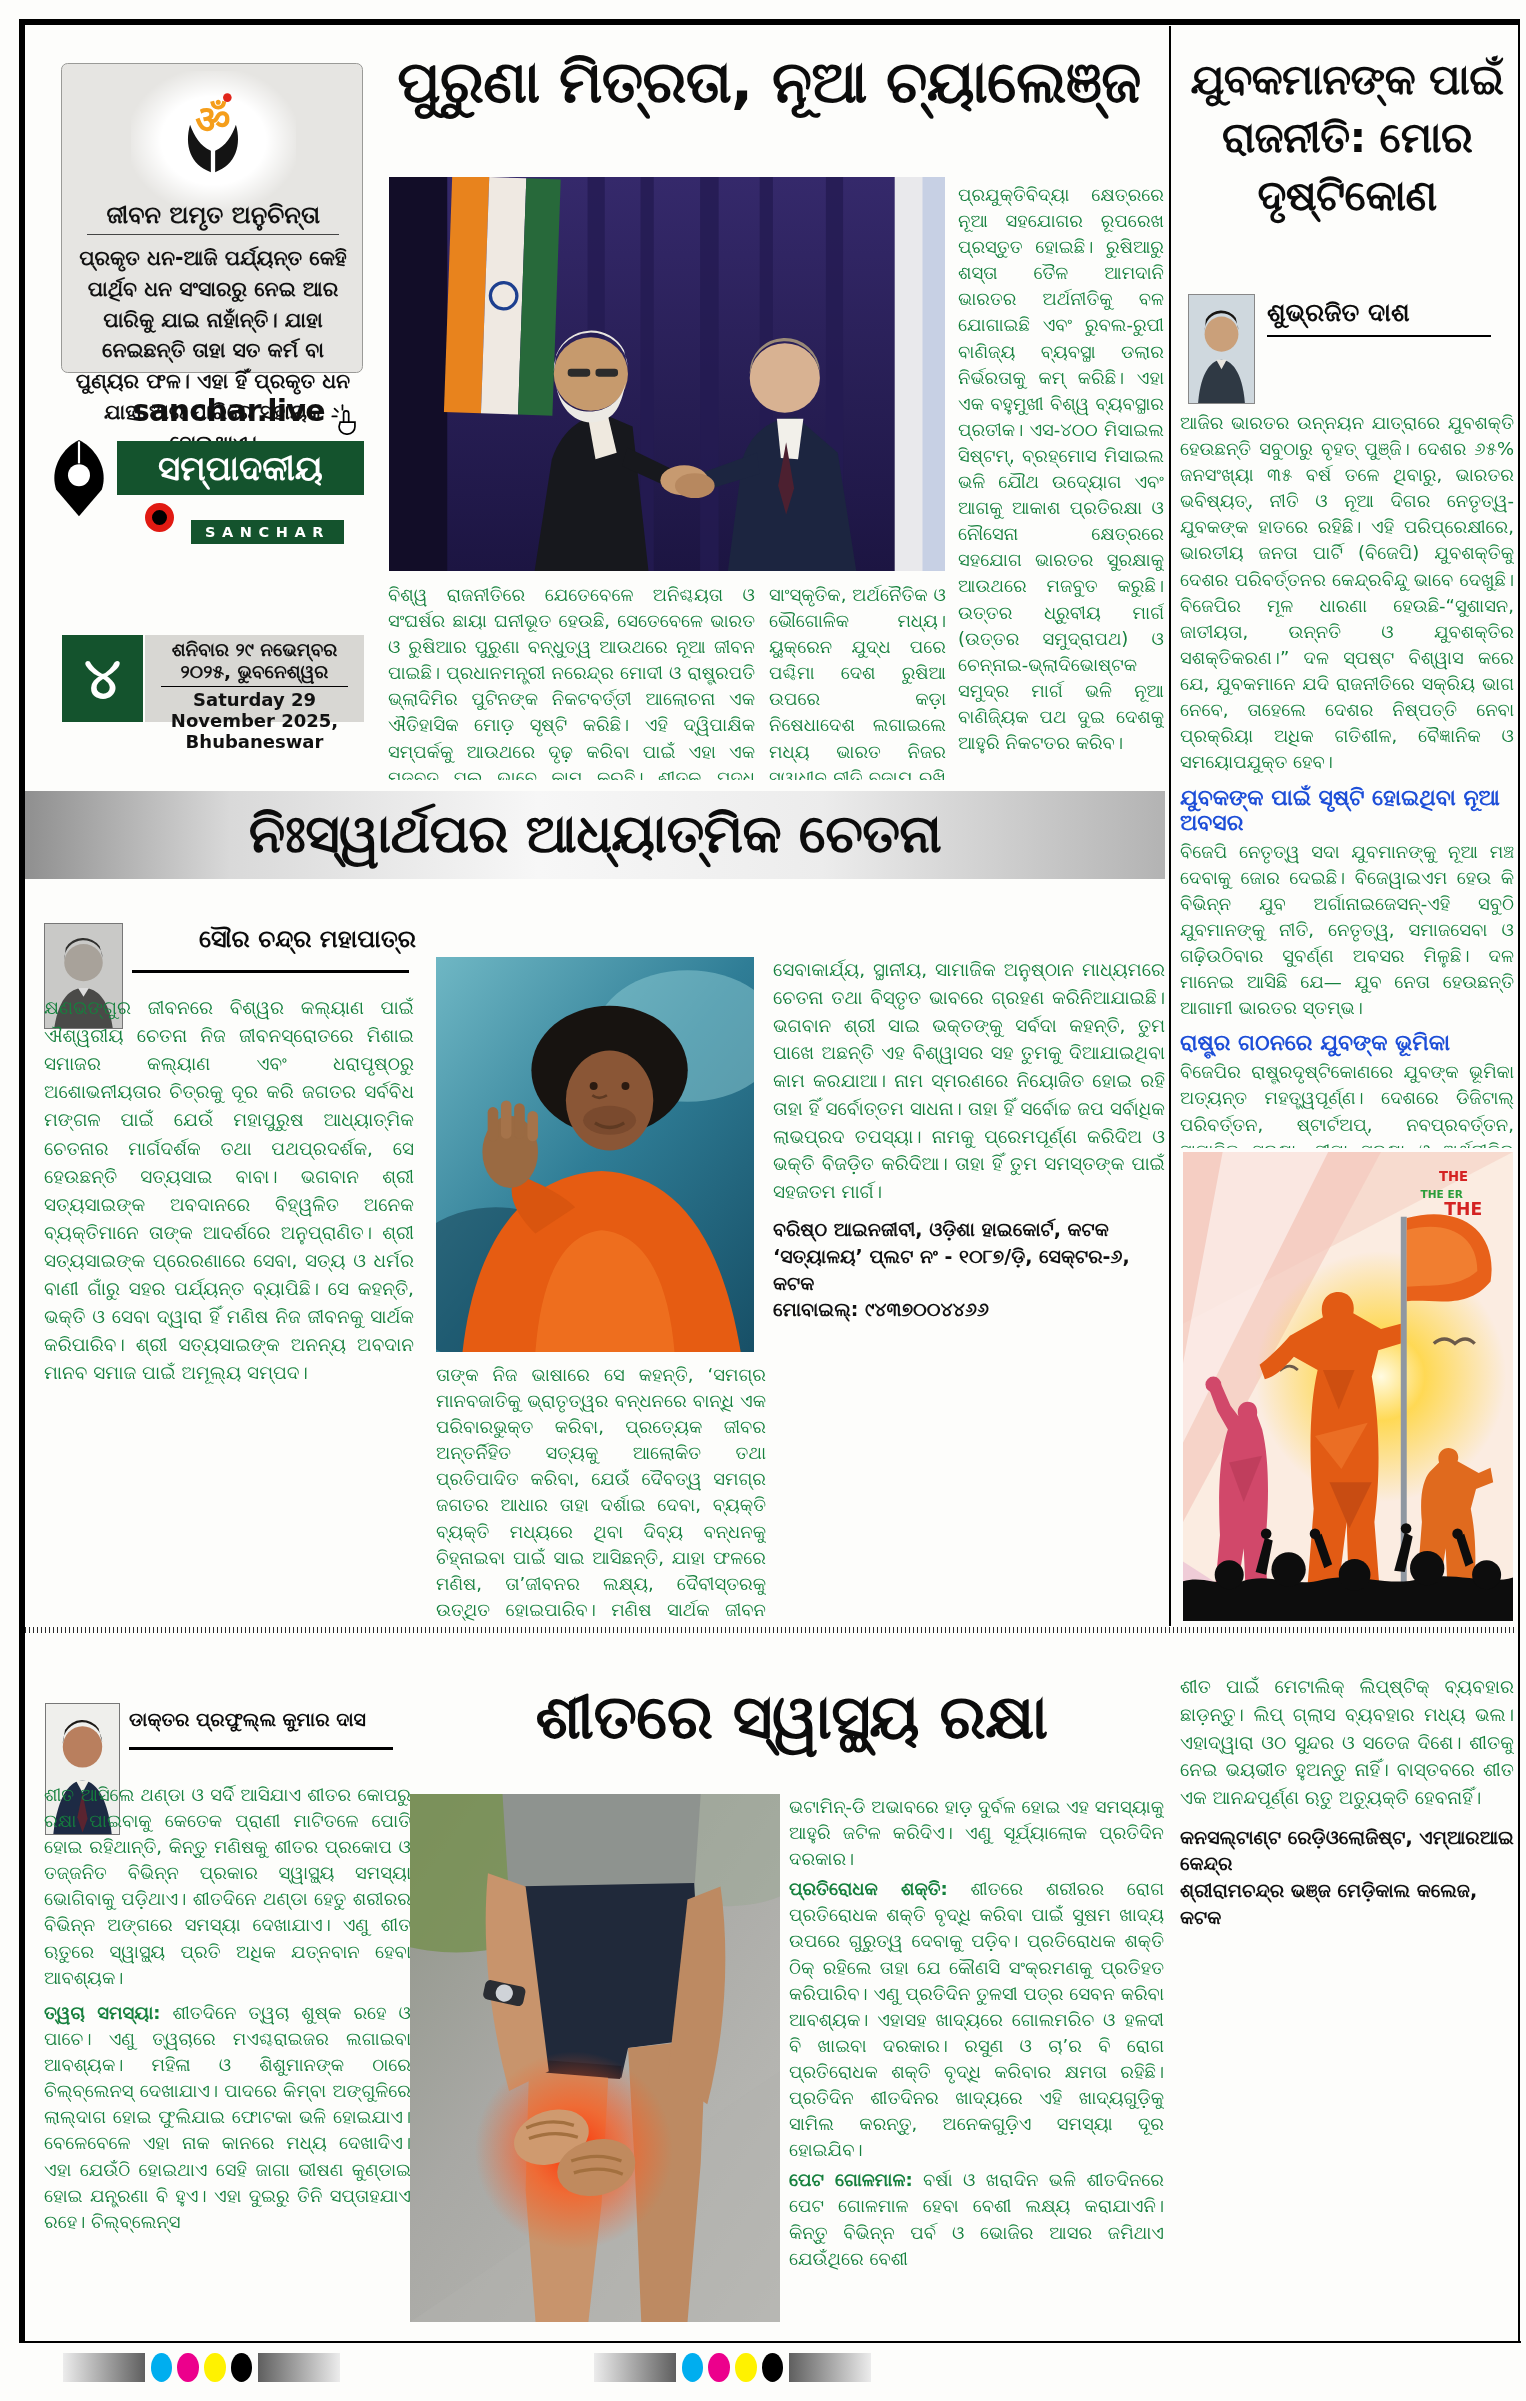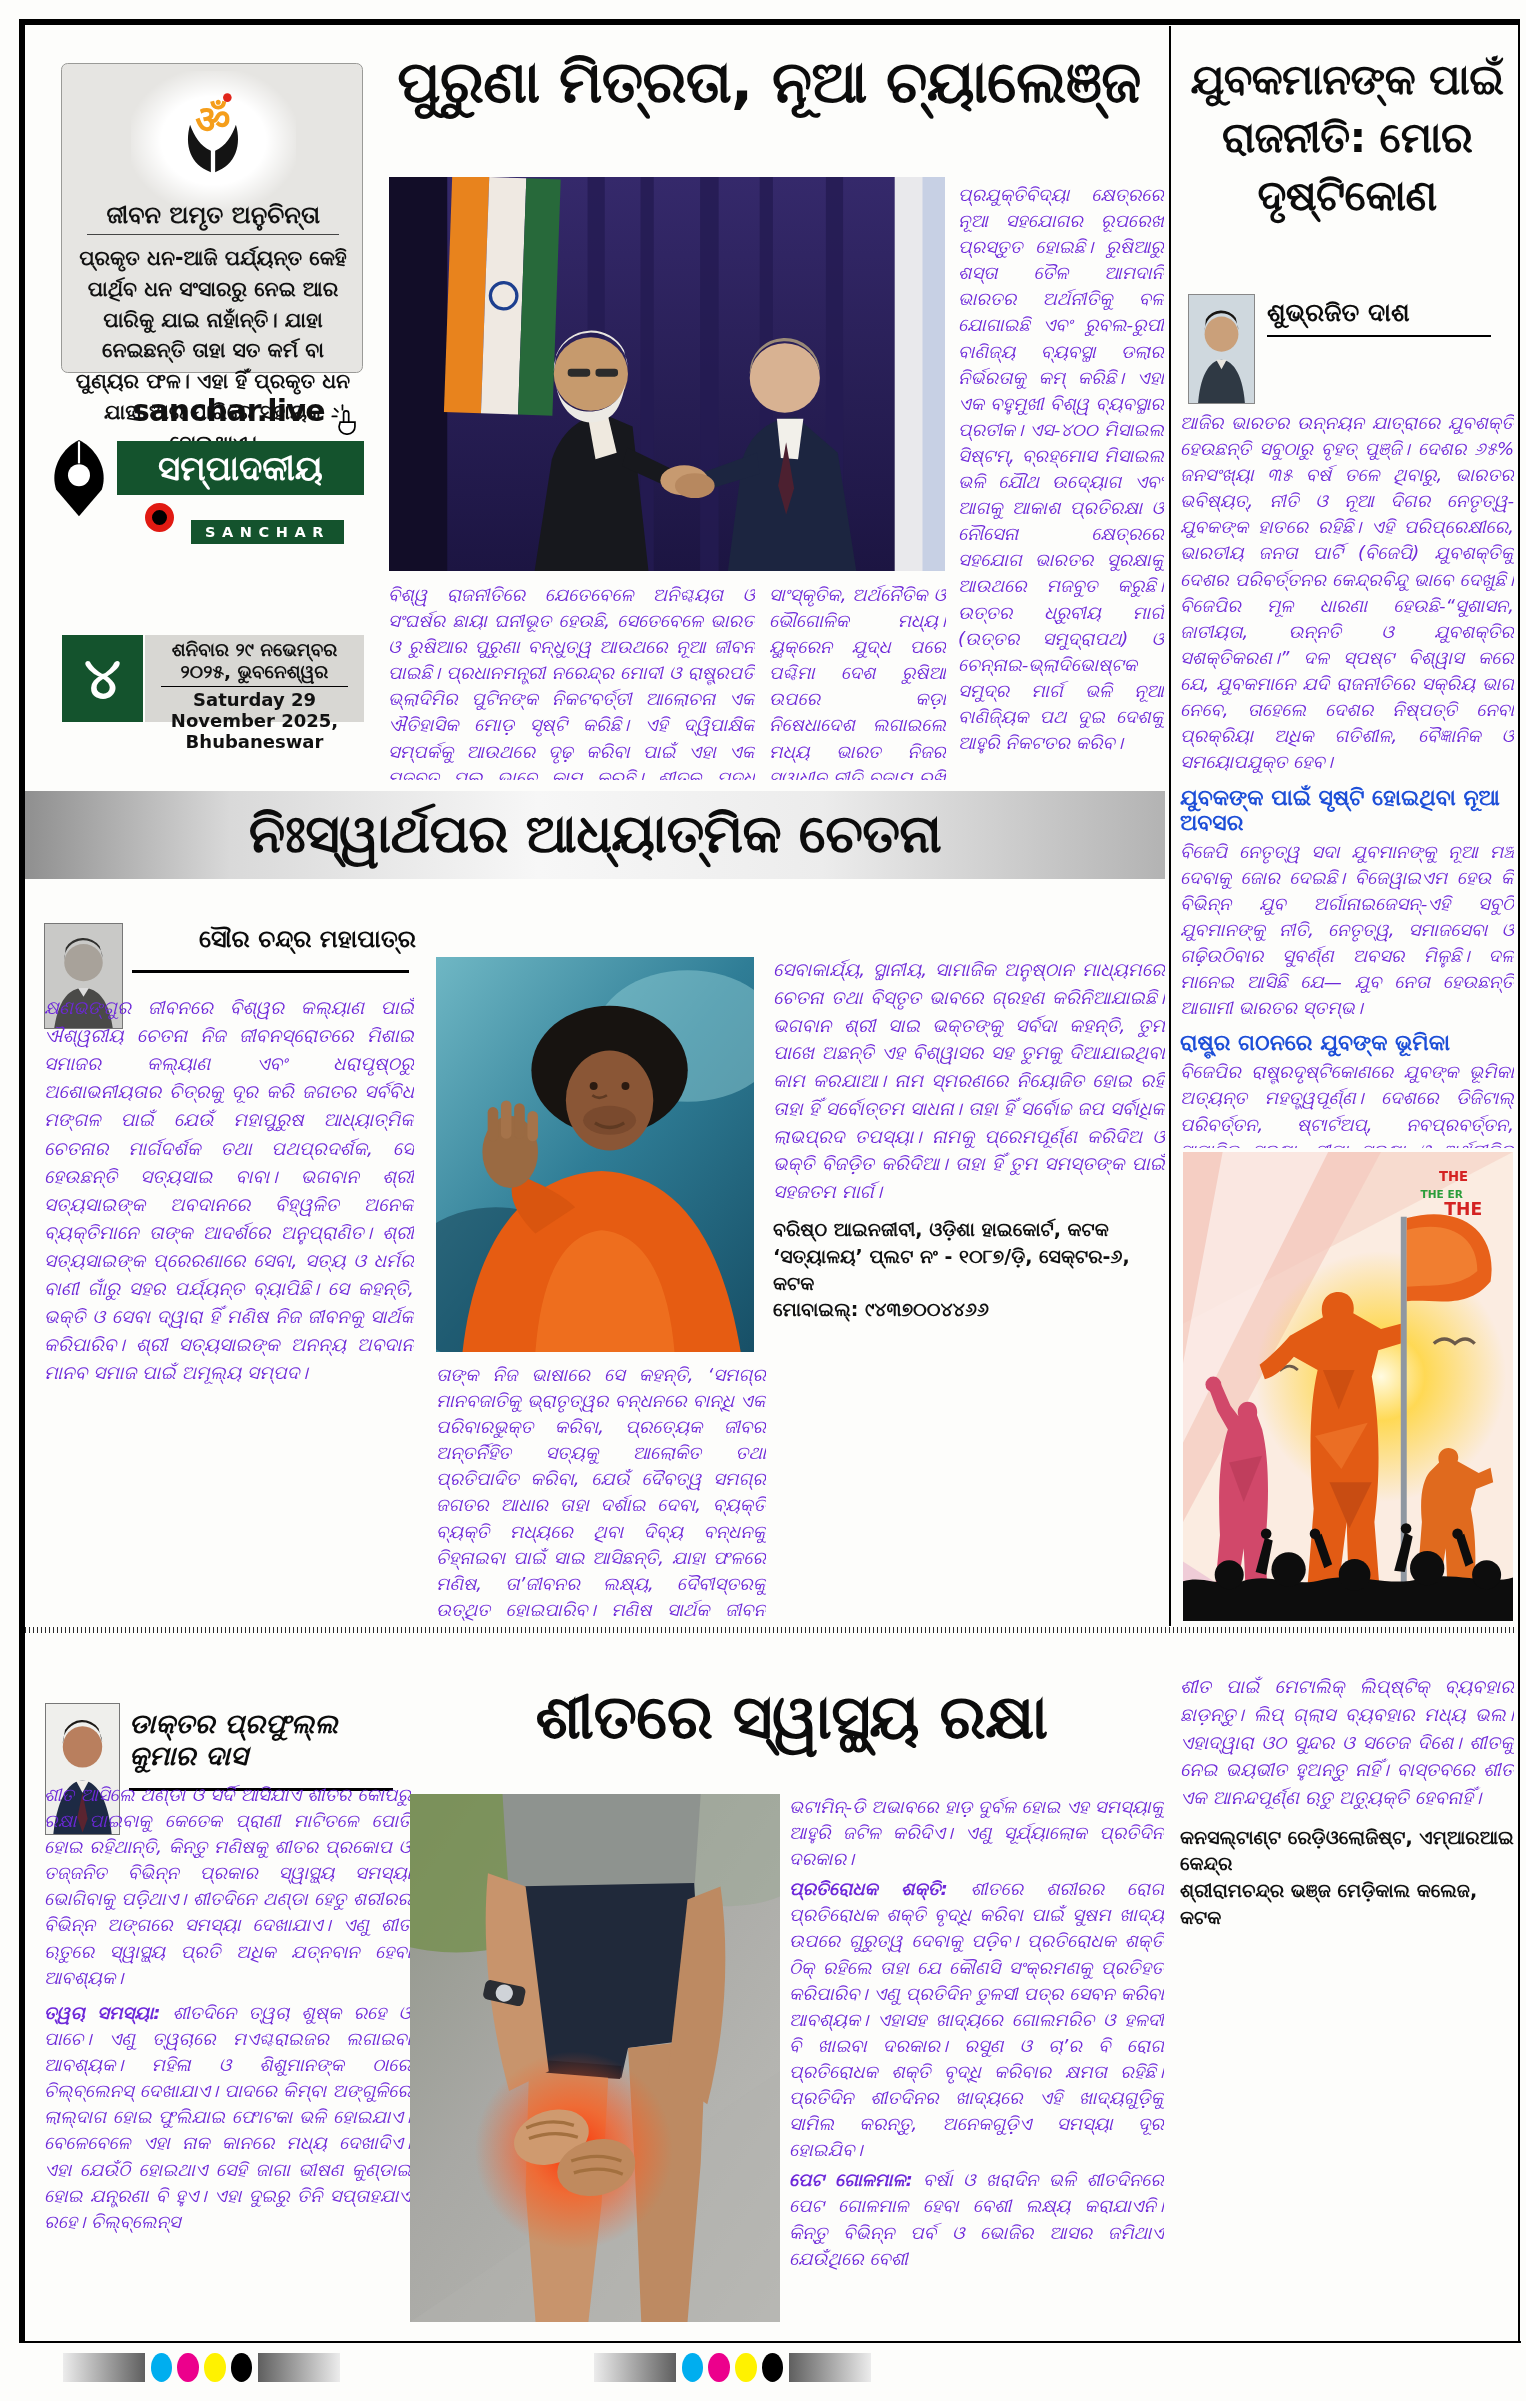--- a/index.html
+++ b/index.html
@@ -1,19 +1,19 @@
 <!DOCTYPE html>
 <html style="font-size:10.6px"><head>
 <meta charset="utf-8">
 <style>
   html,body{margin:0;padding:0;background:#ffffff;font-family:"DejaVu Sans","Liberation Sans",sans-serif;color:#111;}
   .page{position:relative;width:1526px;height:2401px;background:#fdfdfb;overflow:hidden;}
   .abs{position:absolute;box-sizing:border-box;}
   .frame{border-top:6.6px solid #000;border-left:6.6px solid #000;border-right:2.6px solid #000;}
-  .body-text{font-size:18px;line-height:1.45;text-align:justify;color:#6d28d9;overflow:hidden;font-style:italic;}
+  .body-text{font-size:18px;line-height:1.45;text-align:justify;color:#15803d;overflow:hidden;}
   .center{text-align:center;}
   .bold{font-weight:bold;}
   .headline{font-weight:800;color:#0c0c0c;letter-spacing:-0.7px;}
   .byline{font-weight:bold;font-size:22px;color:#0c0c0c;}
   .byline-rule{height:2.6px;background:#000;margin-top:6.6px;}
   .vrule{background:#000;width:2px;}
   .dotrule{background:repeating-linear-gradient(90deg,#2a2a2a 0 1.3px,transparent 1.3px 4px);height:6px;}
   .thinrule{background:#000;height:2px;}
   .quote-box{background:#e6e5e2;border:1.3px solid #9a9a97;border-radius:6.6px;}
   .quote-glow{background:radial-gradient(ellipse at center,#ffffff 0%,#ffffff 45%,rgba(255,255,255,0) 75%);}
@@ -304,21 +304,21 @@
     <svg viewBox="0 0 100 170" preserveAspectRatio="none">
       <rect width="100" height="170" fill="#efefec"></rect>
       <circle cx="50" cy="56" r="27" fill="#b97f5e"></circle>
       <path d="M23,52 a27,27 0 0 1 54,-2 l-5,-18 a28,28 0 0 0 -46,2 Z" fill="#1c1916"></path>
       <path d="M10,170 C16,118 34,100 50,100 C66,100 84,118 90,170 Z" fill="#1d2a44"></path>
       <path d="M41,100 h18 l-9,16 Z" fill="#f2f0ea"></path>
       <path d="M50,116 l7,34 l-7,18 l-7,-20 Z" fill="#5a2430"></path>
     </svg>
   </div>
   <div class="abs" style="left:129px;top:1708px;width:284px;">
-    <div class="byline" style="font-size:27px;font-style:italic;">ଡାକ୍ତର ପ୍ରଫୁଲ୍ଲ କୁମାର ଦାସ</div>
+    <div class="byline" style="font-size:19px;">ଡାକ୍ତର ପ୍ରଫୁଲ୍ଲ କୁମାର ଦାସ</div>
     <div class="byline-rule" style="width:264px;margin-top:16px;"></div>
   </div>
 
   <div class="abs headline center" style="left:422px;top:1681px;width:739px;font-size:61px;">ଶୀତରେ ସ୍ୱାସ୍ଥ୍ୟ ରକ୍ଷା</div>
 
   <div class="abs" style="left:44px;top:1782px;width:367px;height:558px;overflow:hidden;">
     <div class="body-text">ଶୀତ ଆସିଲେ ଥଣ୍ଡା ଓ ସର୍ଦି ଆସିଯାଏ ଶୀତର କୋପରୁ ରକ୍ଷା ପାଇବାକୁ କେତେକ ପ୍ରାଣୀ ମାଟିତଳେ ପୋତି ହୋଇ ରହିଥାନ୍ତି, କିନ୍ତୁ ମଣିଷକୁ ଶୀତର ପ୍ରକୋପ ଓ ତଜ୍ଜନିତ ବିଭିନ୍ନ ପ୍ରକାର ସ୍ୱାସ୍ଥ୍ୟ ସମସ୍ୟା ଭୋଗିବାକୁ ପଡ଼ିଥାଏ। ଶୀତଦିନେ ଥଣ୍ଡା ହେତୁ ଶରୀରର ବିଭିନ୍ନ ଅଙ୍ଗରେ ସମସ୍ୟା ଦେଖାଯାଏ। ଏଣୁ ଶୀତ ଋତୁରେ ସ୍ୱାସ୍ଥ୍ୟ ପ୍ରତି ଅଧିକ ଯତ୍ନବାନ ହେବା ଆବଶ୍ୟକ।</div>
     <div class="body-text" style="margin-top:9.2px;">
       <span class="bold">ତ୍ୱଚା ସମସ୍ୟା:</span>
       <span>ଶୀତଦିନେ ତ୍ୱଚା ଶୁଷ୍କ ରହେ ଓ ପାଚେ। ଏଣୁ ତ୍ୱଚାରେ ମଏଶ୍ଚରାଇଜର ଲଗାଇବା ଆବଶ୍ୟକ। ମହିଳା ଓ ଶିଶୁମାନଙ୍କ ଠାରେ ଚିଲ୍‌ବ୍ଲେନସ୍ ଦେଖାଯାଏ। ପାଦରେ କିମ୍ବା ଅଙ୍ଗୁଳିରେ ଲାଲ୍‌ଦାଗ ହୋଇ ଫୁଲିଯାଇ ଫୋଟକା ଭଳି ହୋଇଯାଏ। ବେଳେବେଳେ ଏହା ନାକ କାନରେ ମଧ୍ୟ ଦେଖାଦିଏ। ଏହା ଯେଉଁଠି ହୋଇଥାଏ ସେହି ଜାଗା ଭୀଷଣ କୁଣ୍ଡାଇ ହୋଇ ଯନ୍ତ୍ରଣା ବି ହୁଏ। ଏହା ଦୁଇରୁ ତିନି ସପ୍ତାହଯାଏ ରହେ। ଚିଲ୍‌ବ୍ଲେନ୍ସ</span>

